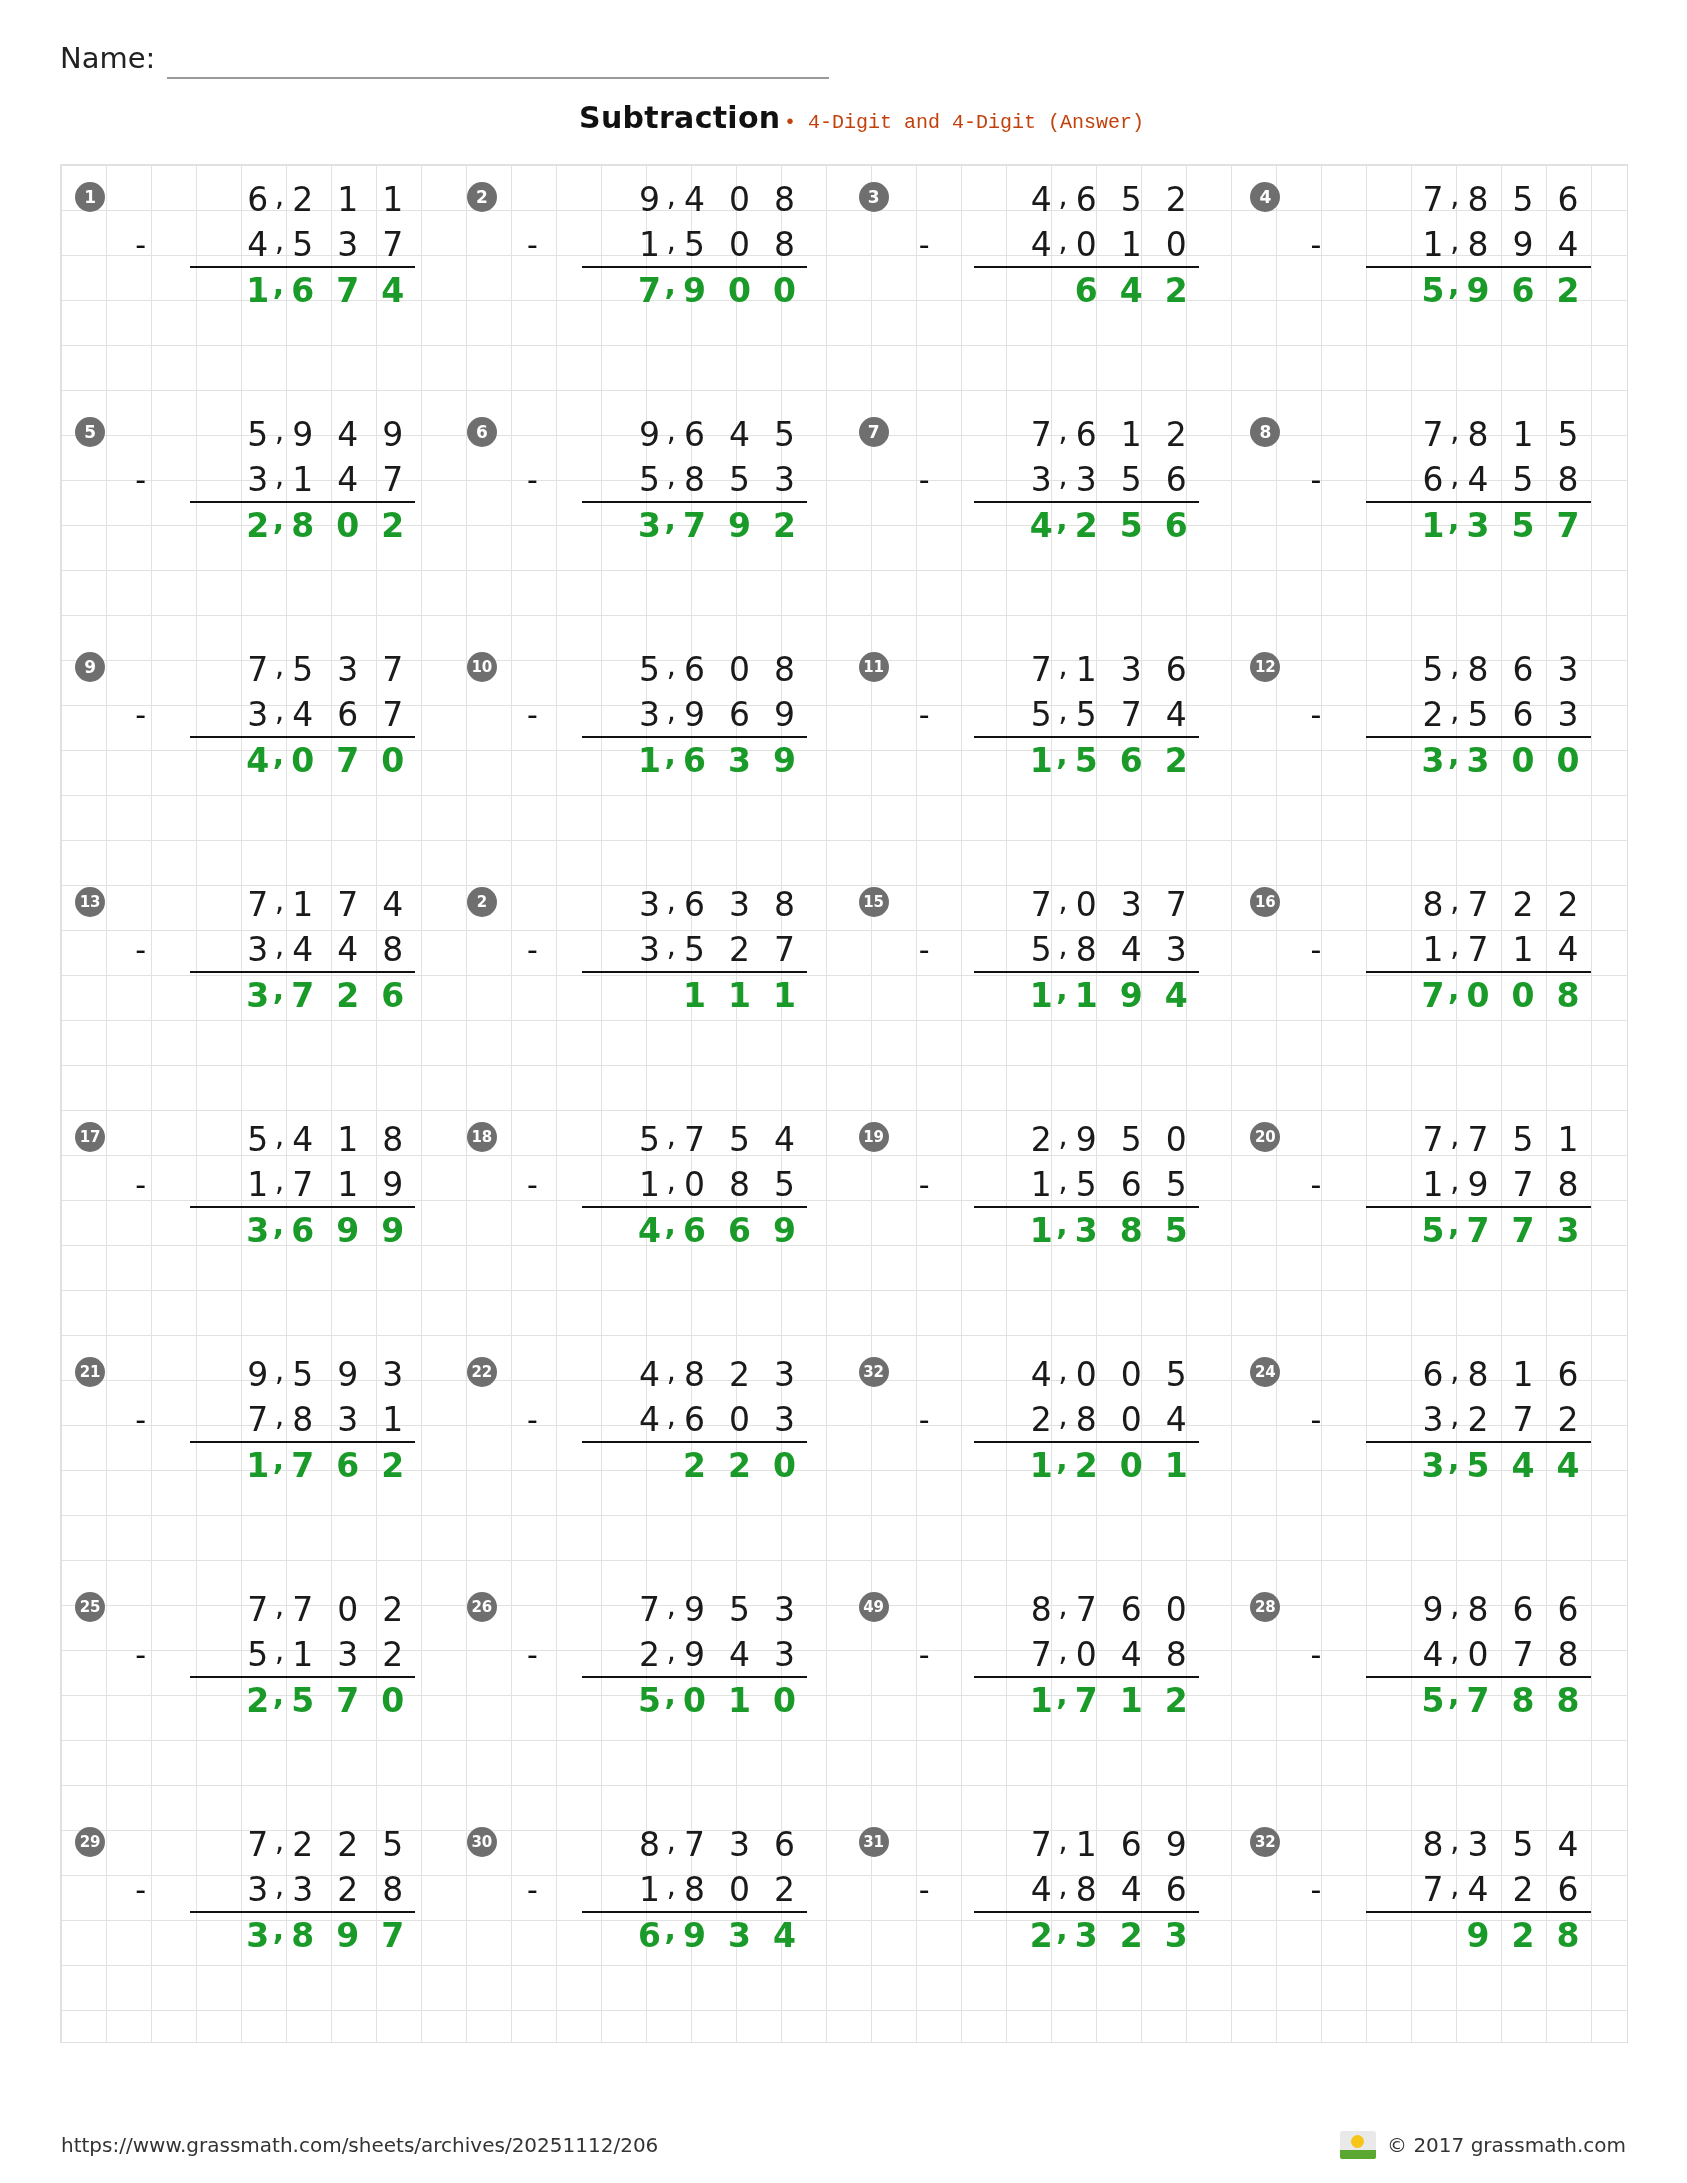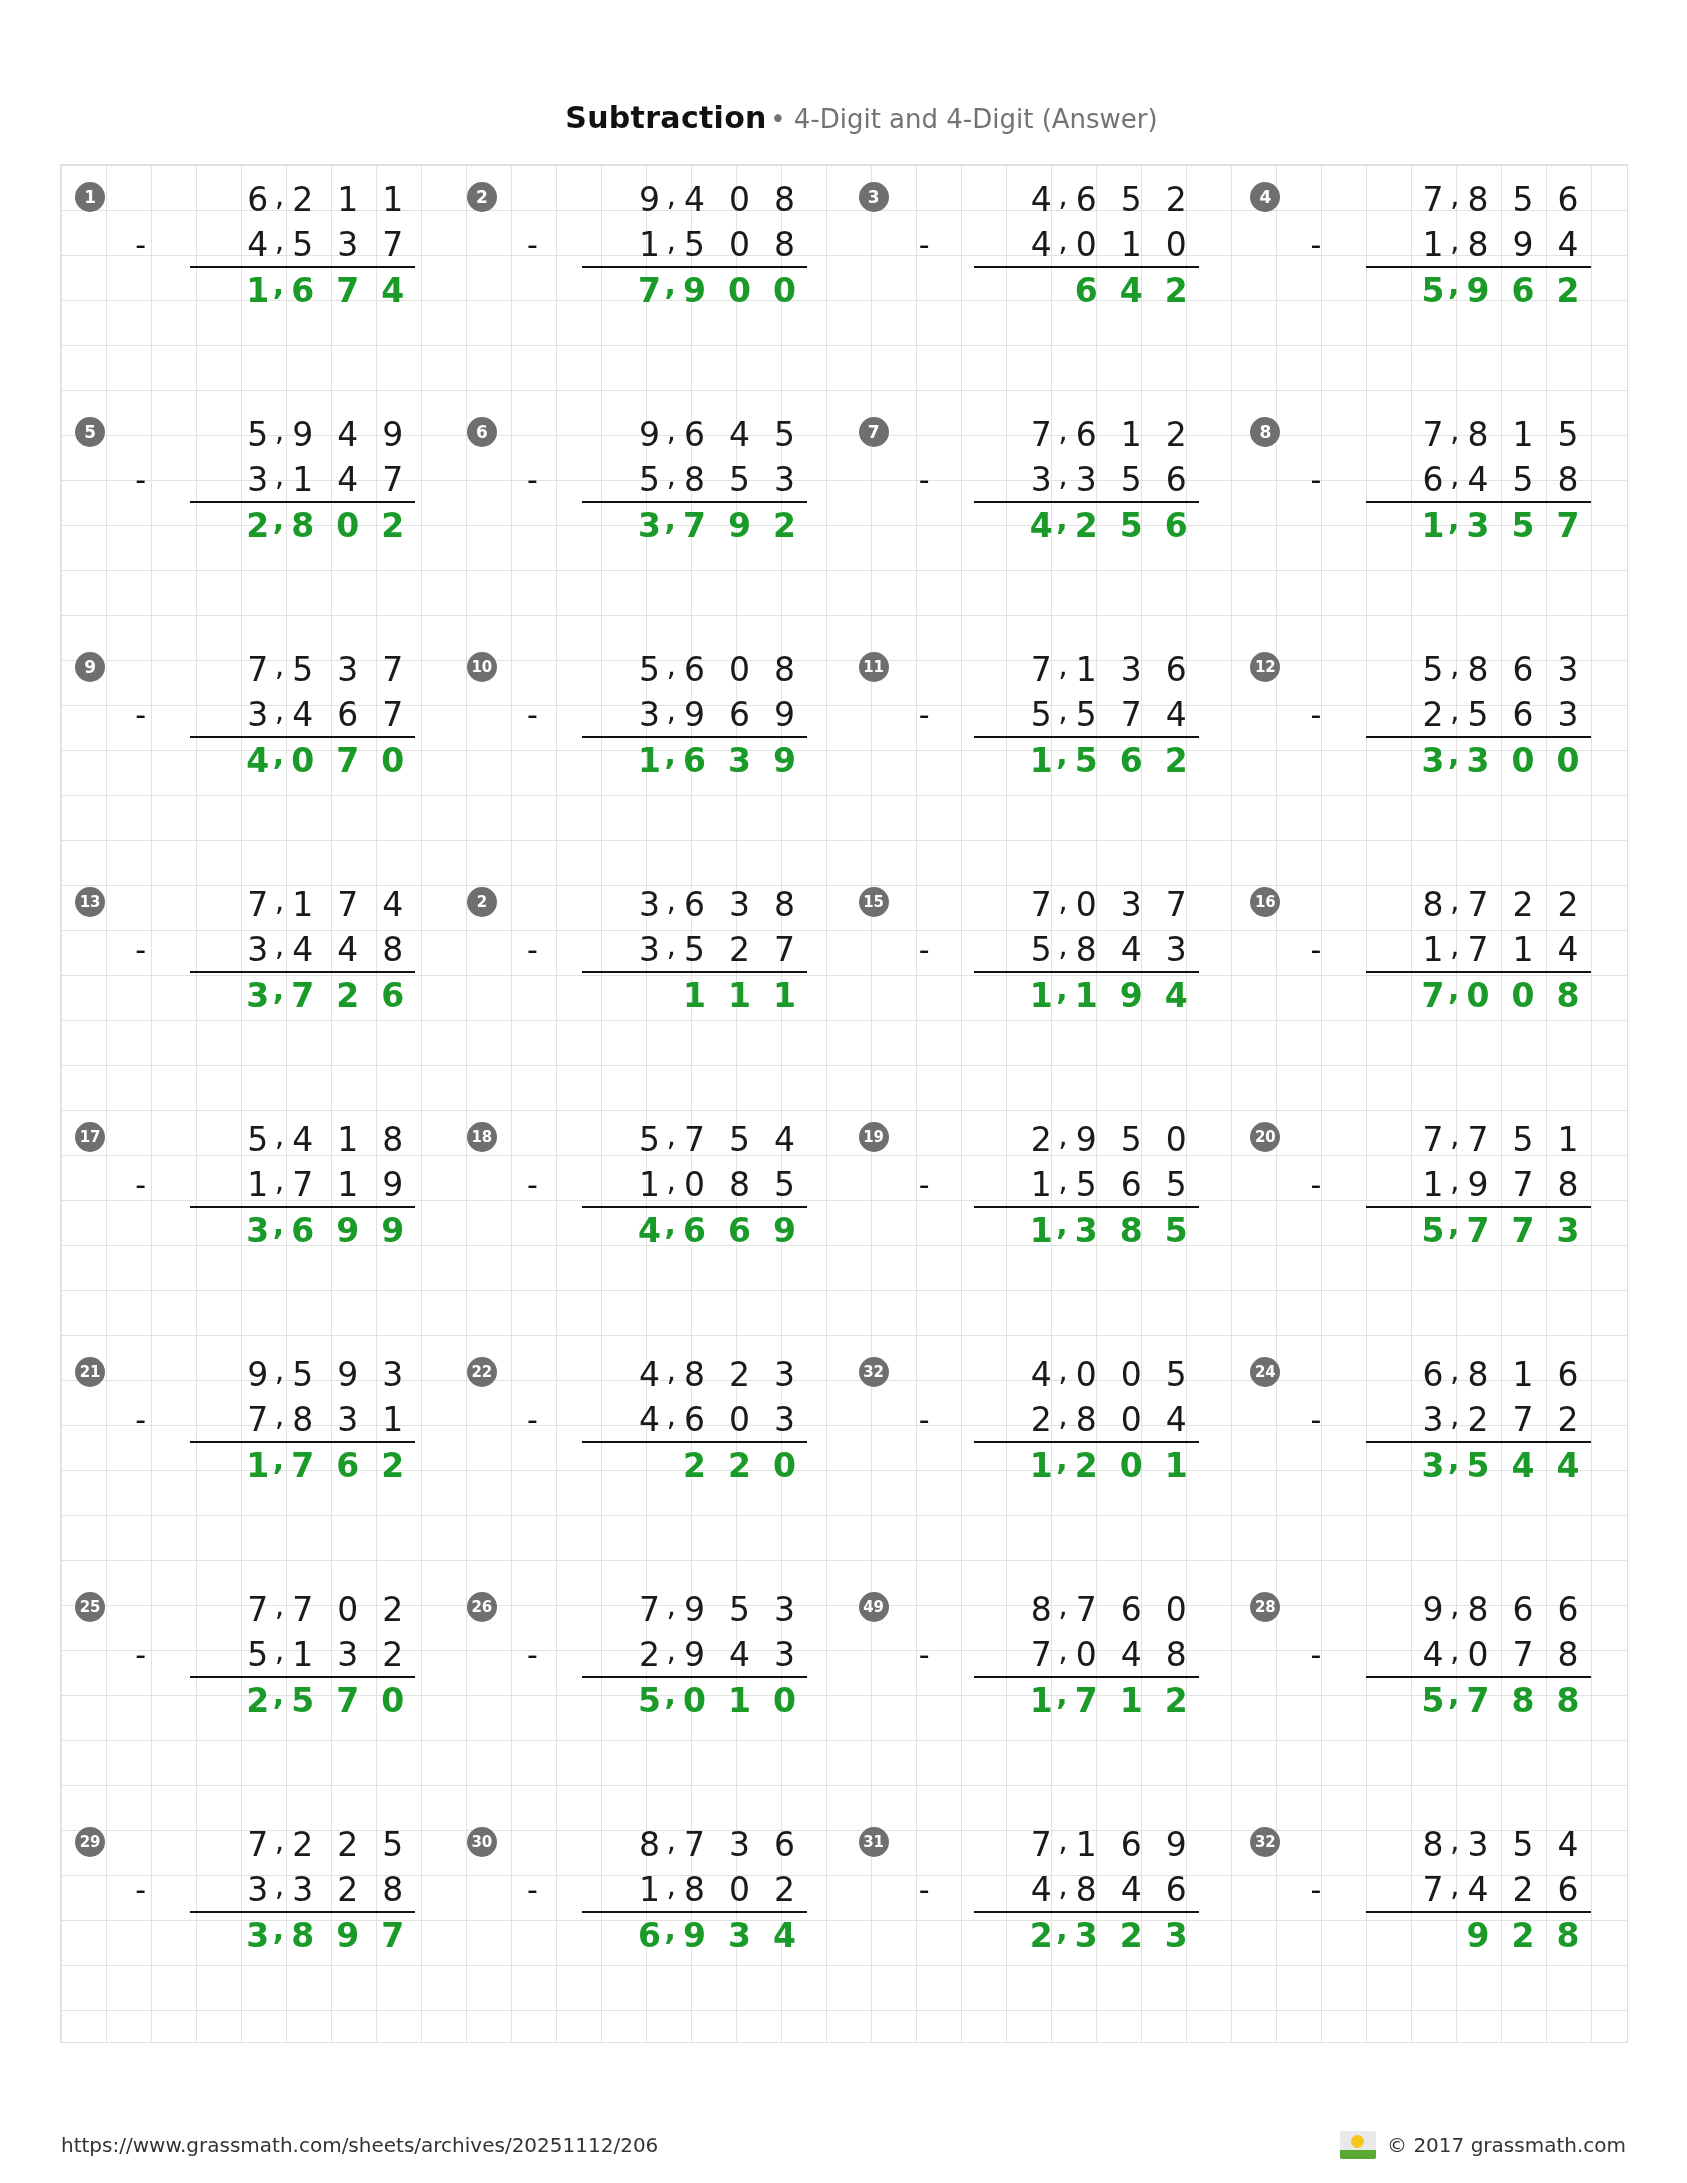--- a/index.html
+++ b/index.html
@@ -55,23 +55,24 @@
     height: 48px;
   }
   .title-main {
     font-size: 30px;
     font-weight: bold;
     color: #111;
     letter-spacing: 0.3px;
     margin-left: 36px;
   }
   .title-sub {
-    font-size: 26px;
-    color: #737373;
+    font-size: 20px;
+    color: #c2410c;
     font-weight: normal;
+    font-family: Liberation Mono, monospace;
   }
 
   
   .sheet {
     position: relative;
     margin: 16px auto 0 auto;
     width: 1568px;
     height: 1879px;
     border-left: 1.3px solid #dfdfdf;
     border-top: 1.3px solid #dfdfdf;
@@ -229,20 +230,24 @@
     height: 9.3px;
     background: #5aa832;
   }
 </style>
 </head>
 <body>
 
 <div class="page">
 
   <div class="header">
+    <div class="hdr-field">
+      <span class="hdr-label">Name:</span>
+      <span class="hdr-rule name-rule"></span>
+    </div>
     <div class="hdr-gap"></div>
   </div>
 
   <div class="title-row">
     <span class="title-main">Subtraction</span>
     <span class="title-sub">• 4-Digit and 4-Digit (Answer)</span>
   </div>
 
   <div class="sheet">
     <div class="grid-bg"></div>

